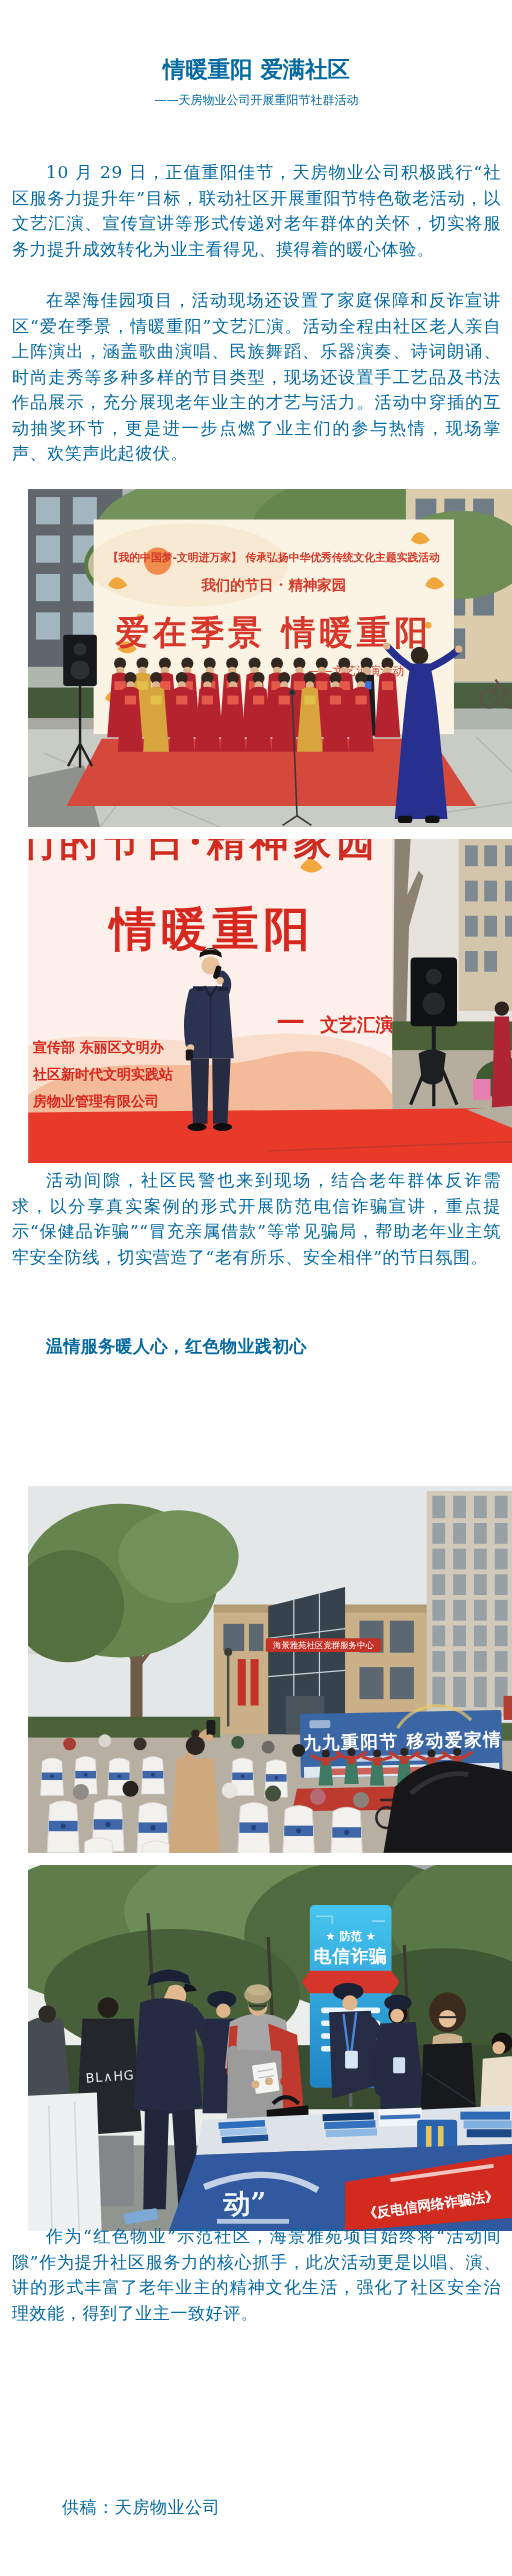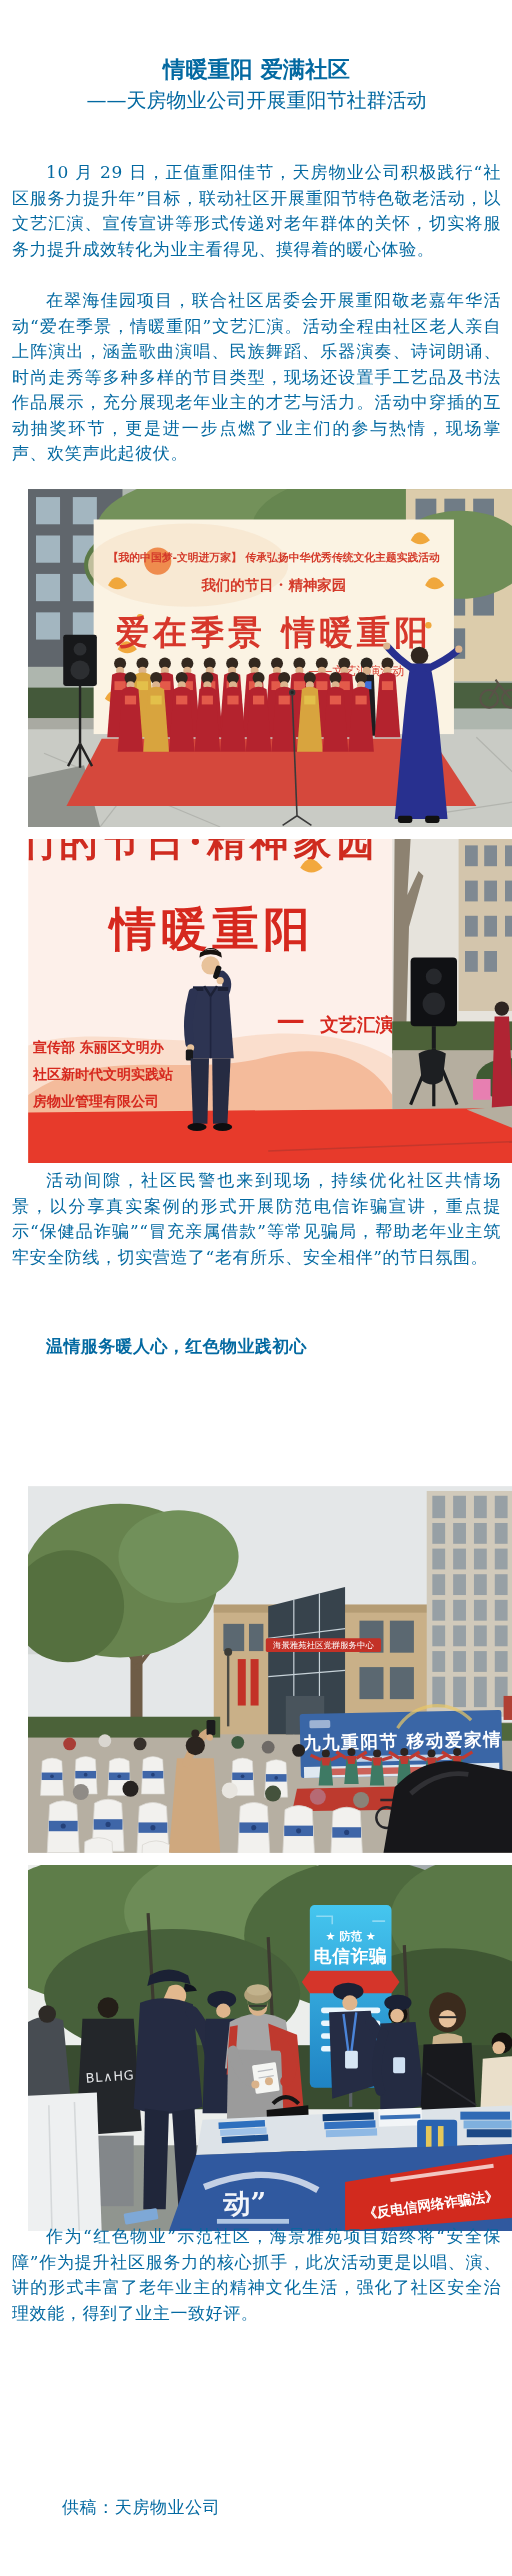--- a/index.html
+++ b/index.html
@@ -1,40 +1,40 @@
 <!DOCTYPE html>
 <html style="font-size:13px"><head>
 <meta charset="utf-8">
 <style>
   html,body{margin:0;padding:0;background:#ffffff;}
   .page{position:relative;width:513px;height:2528px;background:#fff;overflow:hidden;
         font-family:"DejaVu Serif",serif;color:#0369a1;padding-left:32px;}
   .abs{position:absolute;left:12px;width:489px;}
   h1.title{margin:0;text-align:center;font-size:22.4px;line-height:27px;font-weight:bold;}
-  .subtitle{margin:0;text-align:center;font-size:20px;line-height:21px;}
+  .subtitle{margin:0;text-align:center;font-size:12px;line-height:21px;}
   p.body{margin:0;font-size:17px;line-height:25.5px;letter-spacing:0.6px;
          text-align:justify;text-indent:2em;}
   h3.sec{margin:0;font-size:17px;line-height:25.5px;font-weight:bold;text-indent:2em;
          font-family:"DejaVu Sans",sans-serif;letter-spacing:0.4px;}
   .byline{margin:16px;font-size:17px;line-height:25.5px;text-indent:2em;letter-spacing:0.6px;}
   figure.photo{margin:16px;padding:0;}
   svg{display:block;}
   svg text{font-family:"DejaVu Serif",serif;}
   svg .sans{font-family:"DejaVu Sans",sans-serif;}
 </style>
 </head>
 <body>
 
 <div class="page">
 
   <h1 class="abs title" style="top:56px">情暖重阳 爱满社区</h1>
   <div class="abs subtitle" style="top:90px">——天房物业公司开展重阳节社群活动</div>
 
   <p class="abs body" style="top:160px">10 月 29 日，正值重阳佳节，天房物业公司积极践行“社区服务力提升年”目标，联动社区开展重阳节特色敬老活动，以文艺汇演、宣传宣讲等形式传递对老年群体的关怀，切实将服务力提升成效转化为业主看得见、摸得着的暖心体验。</p>
-  <p class="abs body" style="top:288px">在翠海佳园项目，联合社区居委会开展重阳敬老嘉年华活动“爱在季景，情暖重阳”文艺汇演。活动全程由社区老人亲自上阵演出，涵盖歌曲演唱、民族舞蹈、乐器演奏、诗词朗诵、时尚走秀等多种多样的节目类型，现场还设置手工艺品及书法作品展示，充分展现老年业主的才艺与活力。活动中穿插的互动抽奖环节，更是进一步点燃了业主们的参与热情，现场掌声、欢笑声此起彼伏。</p>
+  <p class="abs body" style="top:288px">在翠海佳园项目，活动现场还设置了家庭保障和反诈宣讲区“爱在季景，情暖重阳”文艺汇演。活动全程由社区老人亲自上阵演出，涵盖歌曲演唱、民族舞蹈、乐器演奏、诗词朗诵、时尚走秀等多种多样的节目类型，现场还设置手工艺品及书法作品展示，充分展现老年业主的才艺与活力。活动中穿插的互动抽奖环节，更是进一步点燃了业主们的参与热情，现场掌声、欢笑声此起彼伏。</p>
 
   <figure class="abs photo" style="top:473px;height:338px">
     <svg viewBox="0 0 612 422" width="490" height="338">
       <rect width="612" height="422" fill="#aeb6ae"></rect>
       <rect width="118" height="222" fill="#60666c"></rect>
       <g fill="#a3b6c0">
         <rect x="10" y="10" width="30" height="34"></rect>
           <rect x="56" y="10" width="30" height="34"></rect>
         <rect x="10" y="58" width="30" height="34"></rect>
           <rect x="56" y="58" width="30" height="34"></rect>
@@ -237,21 +237,21 @@
         <circle cx="203" cy="261" r="4.5" fill="#e8c29a"></circle>
         <rect x="197" y="263" width="9" height="14" rx="2" fill="#17181a"></rect>
         <path d="M203,274 L226,274 L224,356 L206,356 Z" fill="#262b42"></path>
         <path d="M230,274 L253,274 L249,356 L231,356 Z" fill="#262b42"></path>
         <ellipse cx="211" cy="360" rx="12" ry="5" fill="#0d0d0f"></ellipse>
           <ellipse cx="243" cy="360" rx="12" ry="5" fill="#0d0d0f"></ellipse>
       </g>
     </svg>
   </figure>
 
-  <p class="abs body" style="top:1168px">活动间隙，社区民警也来到现场，持续优化社区共情场景，以分享真实案例的形式开展防范电信诈骗宣讲，重点提示“保健品诈骗”“冒充亲属借款”等常见骗局，帮助老年业主筑牢安全防线，切实营造了“老有所乐、安全相伴”的节日氛围。</p>
+  <p class="abs body" style="top:1168px">活动间隙，社区民警也来到现场，结合老年群体反诈需求，以分享真实案例的形式开展防范电信诈骗宣讲，重点提示“保健品诈骗”“冒充亲属借款”等常见骗局，帮助老年业主筑牢安全防线，切实营造了“老有所乐、安全相伴”的节日氛围。</p>
   <h3 class="abs sec" style="top:1334px">温情服务暖人心，红色物业践初心</h3>
 
   <figure class="abs photo" style="top:1470px;height:367px">
     <svg viewBox="0 0 612 458" width="490" height="367">
       <rect width="612" height="458" fill="#e4e7e8"></rect>
       <rect x="0" y="90" width="70" height="120" fill="#d3d7d6"></rect>
       <rect y="295" width="612" height="163" fill="#b6afa2"></rect>
       <g>
         <rect x="232" y="148" width="270" height="162" fill="#c9b088"></rect>
         <rect x="232" y="148" width="270" height="10" fill="#b49c74"></rect>
@@ -576,17 +576,17 @@
       <text x="244" y="434" font-size="34" font-weight="bold" fill="#f2f5fa">动”</text>
       <rect x="236" y="442" width="90" height="6" fill="#cfe0f2" opacity="0.8"></rect>
       <g>
         <polygon points="396,396 612,360 612,440 396,457" fill="#d22a1e"></polygon>
         <rect x="452" y="382" width="130" height="5" fill="#f6d7d3" transform="rotate(-8 517 384)" opacity="0.9"></rect>
         <text x="504" y="430" font-size="17" font-weight="bold" fill="#ffffff" text-anchor="middle" transform="rotate(-8 504 430)">《反电信网络诈骗法》</text>
       </g>
     </svg>
   </figure>
 
-  <p class="abs body" style="top:2224px">作为“红色物业”示范社区，海景雅苑项目始终将“安全保障”作为提升社区服务力的核心抓手，此次活动更是以唱、演、讲的形式丰富了老年业主的精神文化生活，强化了社区安全治理效能，得到了业主一致好评。</p>
+  <p class="abs body" style="top:2224px">作为“红色物业”示范社区，海景雅苑项目始终将“活动间隙”作为提升社区服务力的核心抓手，此次活动更是以唱、演、讲的形式丰富了老年业主的精神文化生活，强化了社区安全治理效能，得到了业主一致好评。</p>
   <div class="abs byline" style="top:2479px">供稿：天房物业公司</div>
 
 </div>
 
 
 </body></html>

